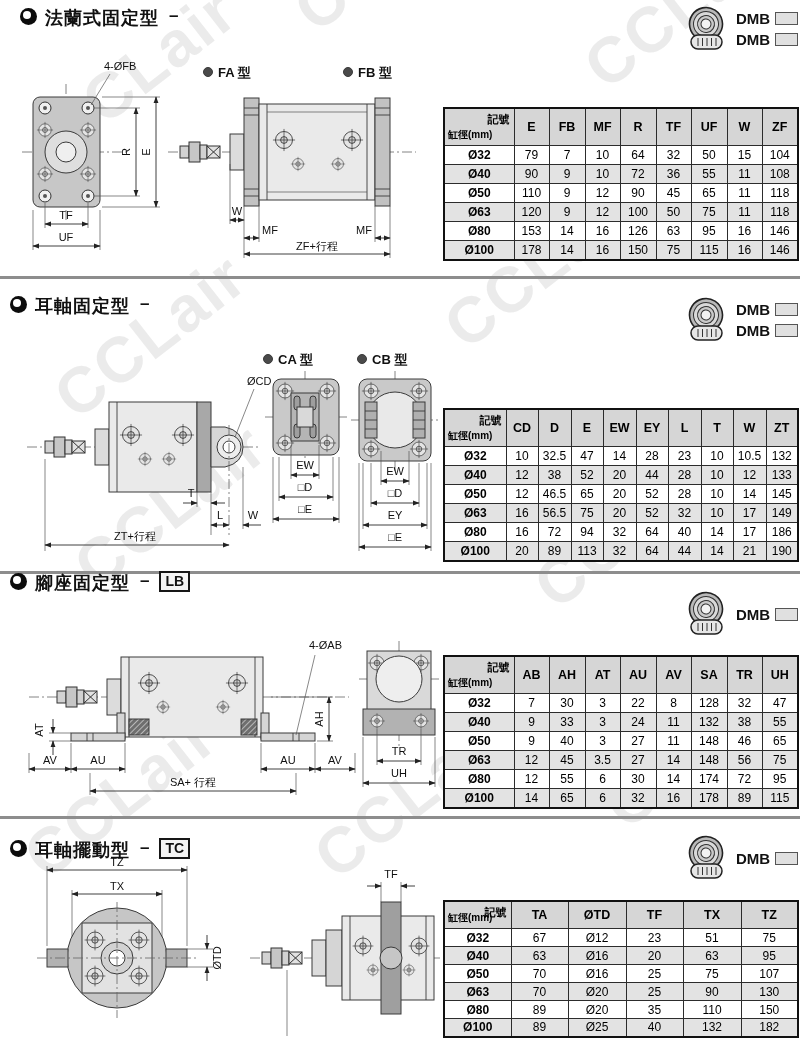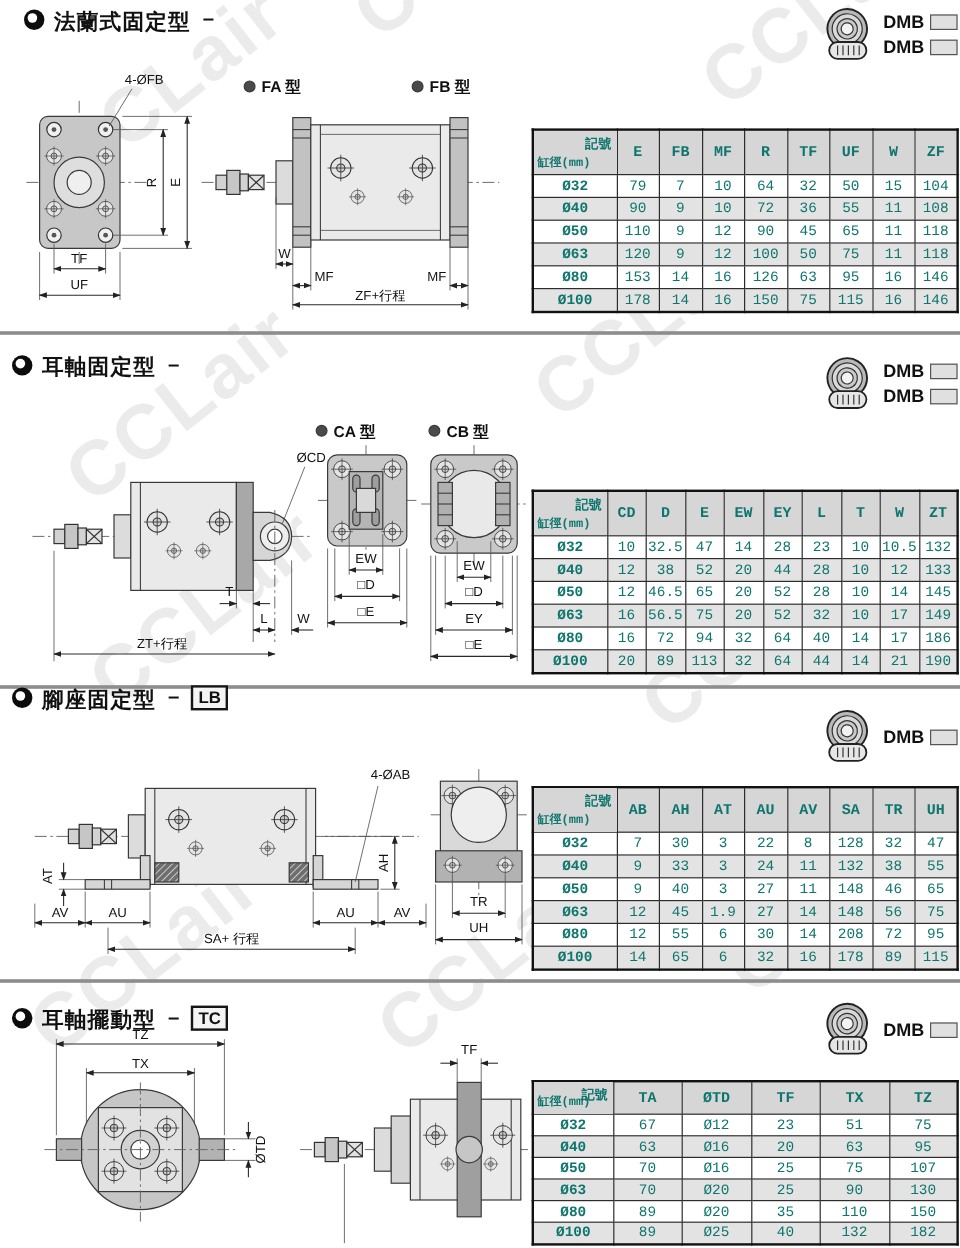--- a/index.html
+++ b/index.html
@@ -21,21 +21,21 @@
   .typerow{display:flex;align-items:center;gap:8px;}
   .code-box{display:inline-block;border:2px solid #161616;padding:0 4px;font-size:14px;font-weight:bold;line-height:17px;background:#f4f4f4;}
   .type-desc{font-size:16px;font-weight:bold;letter-spacing:1px;white-space:nowrap;}
   
   .models{position:absolute;display:flex;align-items:center;gap:6px;}
   .model-lines{display:flex;flex-direction:column;gap:4px;}
   .model-row{display:flex;align-items:center;font-size:15px;font-weight:bold;white-space:nowrap;}
   .blank-box{display:inline-block;width:21px;height:11px;background:#e0e0e0;border:1px solid #555;margin:0 5px;}
   
   .tbl{position:absolute;}
-  .dims-table{border-collapse:collapse;table-layout:fixed;width:100%;border:2px solid #111;background:#fff;font-size:12px;color:#0f766e;font-family:Liberation Mono, monospace;}
+  .dims-table{border-collapse:collapse;table-layout:fixed;width:100%;border:2px solid #111;background:#fff;font-size:12px;color:#000000;}
   .dims-table th,.dims-table td{border:1px solid #2c2c2c;text-align:center;padding:0;overflow:hidden;}
   .dims-table thead th{background:#d6d6d6;font-weight:bold;height:36px;font-size:12.5px;}
   .t4 .dims-table thead th{height:26px;}
   .dims-table tbody tr{height:19px;}
   .t4 .dims-table tbody tr{height:18px;}
   .dims-table tbody tr.alt{background:#e3e3e3;}
   .dims-table td.bore{font-weight:bold;}
   th.corner{position:relative;background:linear-gradient(to bottom right,#d6d6d6 49.2%,#2c2c2c 49.2%,#2c2c2c 50.9%,#d6d6d6 50.9%);}
   .ct{position:absolute;top:3px;right:4px;font-size:11px;font-weight:bold;}
   .cb{position:absolute;bottom:3px;left:3px;font-size:10px;font-weight:bold;}
@@ -700,35 +700,35 @@
             <td>27</td>
             <td>11</td>
             <td>148</td>
             <td>46</td>
             <td>65</td>
           </tr>
           <tr class="alt">
             <td class="bore">Ø63</td>
             <td>12</td>
             <td>45</td>
-            <td>1.9</td>
+            <td>3.5</td>
             <td>27</td>
             <td>14</td>
             <td>148</td>
             <td>56</td>
             <td>75</td>
           </tr>
           <tr>
             <td class="bore">Ø80</td>
             <td>12</td>
             <td>55</td>
             <td>6</td>
             <td>30</td>
             <td>14</td>
-            <td>208</td>
+            <td>174</td>
             <td>72</td>
             <td>95</td>
           </tr>
           <tr class="alt">
             <td class="bore">Ø100</td>
             <td>14</td>
             <td>65</td>
             <td>6</td>
             <td>32</td>
             <td>16</td>

